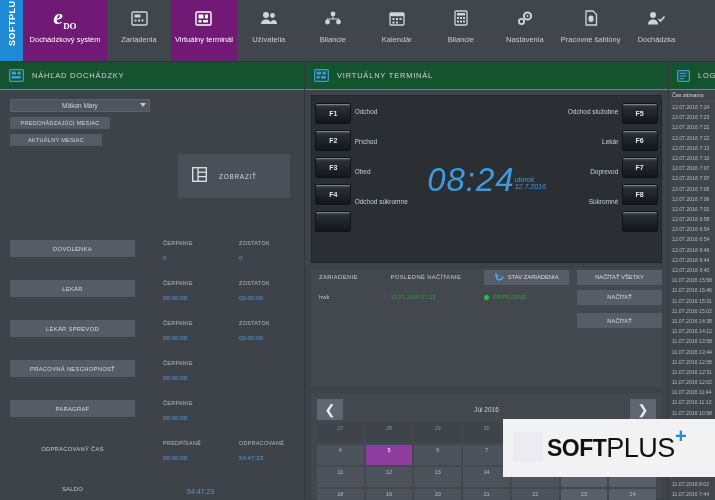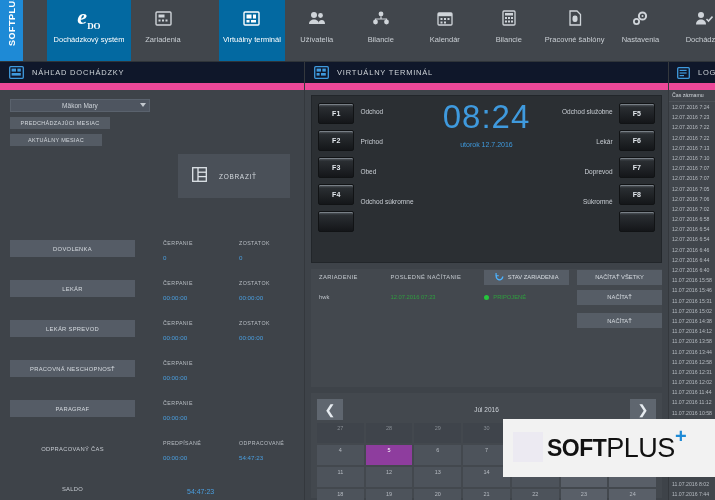--- a/index.html
+++ b/index.html
@@ -26,36 +26,36 @@
     font-size: 9px; font-weight: bold; color: #ffffff; letter-spacing: .5px;
     width: 50px; text-align: center;
   }
   .navitem {
     flex: 0 0 auto; min-width: 64px; padding: 5px 4px 4px;
     display: flex; flex-direction: column; align-items: center; justify-content: flex-start;
     color: #c9ced3; font-size: 7.5px; text-align: center; line-height: 1.25;
     cursor: pointer; position: relative;
   }
   .navitem.wide { min-width: 84px; }
-  .navitem.active { background: #0369a1; color: #ffffff; margin-left: 24px; }
+  .navitem.active { background: #701a75; color: #ffffff; }
   .navitem .ico { height: 26px; display: flex; align-items: center; justify-content: center; margin-bottom: 4px; }
   .navitem .lbl { max-width: 78px; }
   .logo-e { font-size: 22px; font-style: italic; font-weight: bold; color: #fff; font-family: "Liberation Serif", serif; }
   .logo-e sub { font-size: 9px; font-style: normal; }
 
   
   .body { display: flex; height: 438px; }
   .left { width: 305px; background: #3e4349; border-right: 1px solid #34383d; position: relative; }
   .center { width: 363px; background: #3e4349; position: relative; }
   .right { width: 47px; background: #41464c; border-left: 1px solid #34383d; position: relative; overflow: hidden; }
 
   
   .panel-head {
     height: 28px; display: flex; align-items: center; gap: 8px;
-    padding: 0 8px; background: #0f172a; border-bottom: 7px solid #ec4899;
+    padding: 0 8px; background: #14532d; border-bottom: 1px solid #ec4899;
   }
   .panel-head .h-ico { width: 16px; height: 14px; display: flex; align-items: center; justify-content: center; }
   .panel-head .h-txt { font-size: 7.5px; color: #cfd4d9; letter-spacing: .8px; }
 
   
   .lp { padding: 9px 10px; }
   .select-box {
     width: 140px; height: 13px; background: #4e5560; border: 1px solid #5a626d;
     display: flex; align-items: center; justify-content: center; position: relative;
     font-size: 6.5px; color: #cdd2d8; cursor: pointer;
@@ -105,21 +105,21 @@
     width: 36px; height: 21px; border-radius: 2px;
     background: linear-gradient(#5a6066 0%, #2a2e32 16%, #141619 100%);
     border: 1px solid #111315;
     display: flex; align-items: center; justify-content: center;
     font-size: 7px; color: #e2e7ec; font-weight: bold; cursor: pointer;
     box-shadow: inset 0 1px 0 #787f86;
   }
   .lblcol { width: 85px; padding-top: 8px; }
   .lblcol .tl { font-size: 6.5px; color: #c9ced4; height: 30px; }
   .lblcol.rt { text-align: right; }
-  .clockbox { flex: 1; display: flex; flex-direction: column; align-items: center; justify-content: flex-start; }
+  .clockbox { flex: 1; display: flex; align-items: center; justify-content: space-between; font-style: italic; }
   .clock { font-size: 33px; color: #3f9ade; font-weight: normal; letter-spacing: 1px; line-height: 1; }
   .cdate { font-size: 7px; color: #3f9ade; margin-top: 8px; }
 
   
   .devwrap { position: absolute; left: 6px; top: 207px; width: 351px; height: 118px; background: #43484e; }
   .devhead { display: flex; height: 16px; align-items: center; }
   .dh { font-size: 5.8px; color: #c4c9cf; letter-spacing: .4px; }
   .dh.c1 { width: 88px; padding-left: 8px; }
   .dh.c2 { width: 105px; }
   .stav-btn {
@@ -261,36 +261,36 @@
             <rect x="9" y="7" width="2" height="2" fill="#cfd4d9"></rect>
             <rect x="3" y="10.5" width="2" height="2" fill="#cfd4d9"></rect>
             <rect x="6" y="10.5" width="2" height="2" fill="#cfd4d9"></rect>
             <rect x="9" y="10.5" width="2" height="2" fill="#cfd4d9"></rect>
           </svg>
       </div>
       <div class="lbl">Bilancie</div>
     </div>
     <div class="navitem">
       <div class="ico">
-        <svg width="14" height="16" viewBox="0 0 14 16">
-            <path d="M2 1h7l3.5 3.5V15H2z" fill="none" stroke="#cfd4d9" stroke-width="1.3"></path>
-            <rect x="4.5" y="5.5" width="5" height="6.5" rx="2.2" fill="#cfd4d9"></rect>
-          </svg>
-      </div>
-      <div class="lbl">Pracovné šablóny</div>
-    </div>
-    <div class="navitem">
-      <div class="ico">
         <svg width="18" height="15" viewBox="0 0 18 15">
             <circle cx="11.5" cy="5" r="3.6" fill="none" stroke="#cfd4d9" stroke-width="2"></circle>
             <circle cx="5.5" cy="10.5" r="2.6" fill="none" stroke="#cfd4d9" stroke-width="1.8"></circle>
             <circle cx="11.5" cy="5" r="1" fill="#cfd4d9"></circle>
           </svg>
       </div>
       <div class="lbl">Nastavenia</div>
+    </div>
+    <div class="navitem">
+      <div class="ico">
+        <svg width="14" height="16" viewBox="0 0 14 16">
+            <path d="M2 1h7l3.5 3.5V15H2z" fill="none" stroke="#cfd4d9" stroke-width="1.3"></path>
+            <rect x="4.5" y="5.5" width="5" height="6.5" rx="2.2" fill="#cfd4d9"></rect>
+          </svg>
+      </div>
+      <div class="lbl">Pracovné šablóny</div>
     </div>
     <div class="navitem">
       <div class="ico">
         <svg width="18" height="15" viewBox="0 0 18 15">
             <circle cx="6" cy="4" r="3" fill="#cfd4d9"></circle>
             <path d="M1 13.5c0-3.2 2.3-5 5-5s5 1.8 5 5z" fill="#cfd4d9"></path>
             <path d="M11.5 8l2 2 4-4.5" stroke="#cfd4d9" stroke-width="1.6" fill="none"></path>
           </svg>
       </div>
       <div class="lbl">Dochádzka</div>

